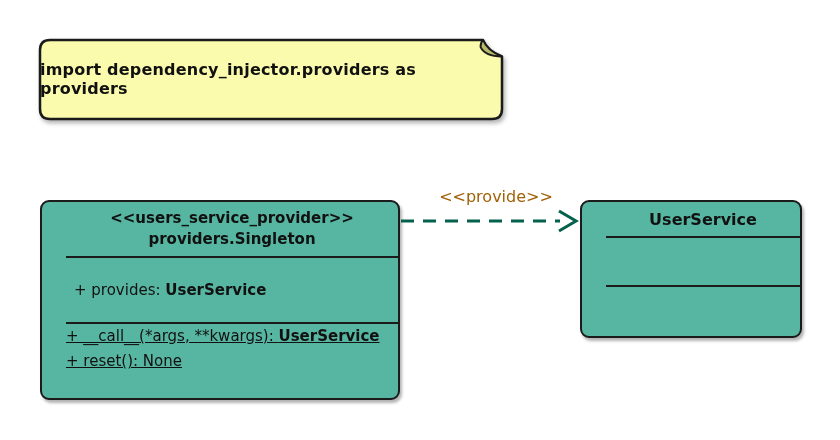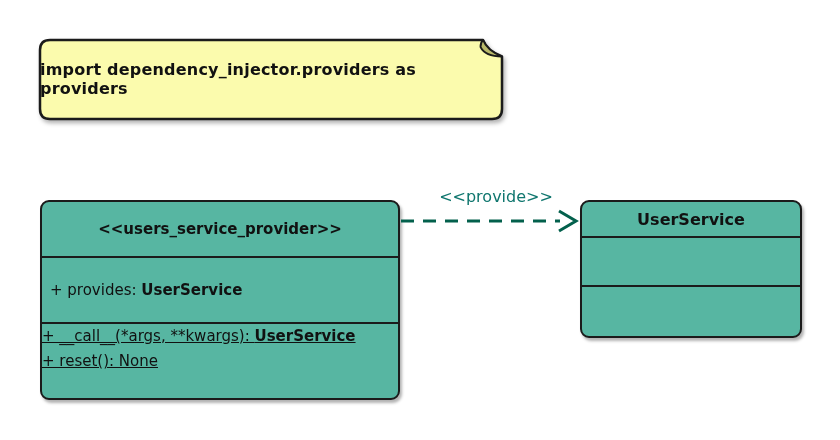--- a/index.html
+++ b/index.html
@@ -18,21 +18,21 @@
   }
   
   .uml-class {
     position:absolute; box-sizing:border-box;
     background:#57B6A2; border:2.5px solid #1B1B1B; border-radius:9px;
     box-shadow:2px 3px 3px rgba(0,0,0,0.30);
     display:flex; flex-direction:column;
   }
   #provider-class { left:40px; top:200px; width:360px; height:200px; }
   #service-class  { left:580px; top:200px; width:222px; height:138px; }
-  .uml-section { box-sizing:border-box; }
+  .uml-section { box-sizing:border-box;margin-left:24px; }
   .uml-divider { border-bottom:2px solid #1B1B1B; }
   .uml-header {
     display:flex; flex-direction:column; align-items:center; justify-content:center;
     text-align:center; font-weight:bold; font-size:15px; line-height:21px;
   }
   #provider-header { height:56px; }
   #provider-attrs {
     height:66px; display:flex; align-items:center;
     padding-left:8px; font-size:15px;
   }
@@ -41,37 +41,38 @@
     font-size:15px; line-height:25px;text-decoration:underline;
   }
   .bold-type { font-weight:bold; }
   #service-header { height:36px; font-size:16px; }
   #service-attrs  { height:49px; }
   #service-methods{ flex:1; }
   
   #relation-arrow { position:absolute; left:400px; top:199px; }
   #relation-label {
     position:absolute; left:416px; top:187px; width:160px;
-    text-align:center; font-size:16px; color:#0f766e;
+    text-align:center; font-size:16px; color:#a16207;
   }
 </style>
 </head>
 <body>
 
 <div id="canvas">
 
   <svg id="note-shape" width="468" height="85" viewBox="0 0 468 85">
     <path d="M 12,2 L 445,2 C 448,10 455,15 464,18.5 L 464,71 Q 464,81 454,81 L 12,81 Q 2,81 2,71 L 2,12 Q 2,2 12,2 Z" fill="#FBFBAD" stroke="#1B1B1B" stroke-width="2.5" stroke-linejoin="round"></path>
     <path d="M 445,2 C 448,10 455,15 464,18.5 C 454,18.5 446,16 442.5,9 C 442.5,5.5 443.5,3.5 445,2 Z" fill="#B9B96A" stroke="#1B1B1B" stroke-width="1.8" stroke-linejoin="round"></path>
   </svg>
   <div id="note-text">import dependency_injector.providers as providers</div>
 
   <div class="uml-class" id="provider-class">
     <div class="uml-section uml-header uml-divider" id="provider-header">
       <div>&lt;&lt;users_service_provider&gt;&gt;</div>
+      <div>providers.Singleton</div>
     </div>
     <div class="uml-section uml-divider" id="provider-attrs">
       <span><span>+ provides: </span><span class="bold-type">UserService</span></span>
     </div>
     <div class="uml-section" id="provider-methods">
       <span><span>+ __call__(*args, **kwargs): </span><span class="bold-type">UserService</span></span>
       <span><span>+ reset(): None</span><span class="bold-type"></span></span>
     </div>
   </div>
 

